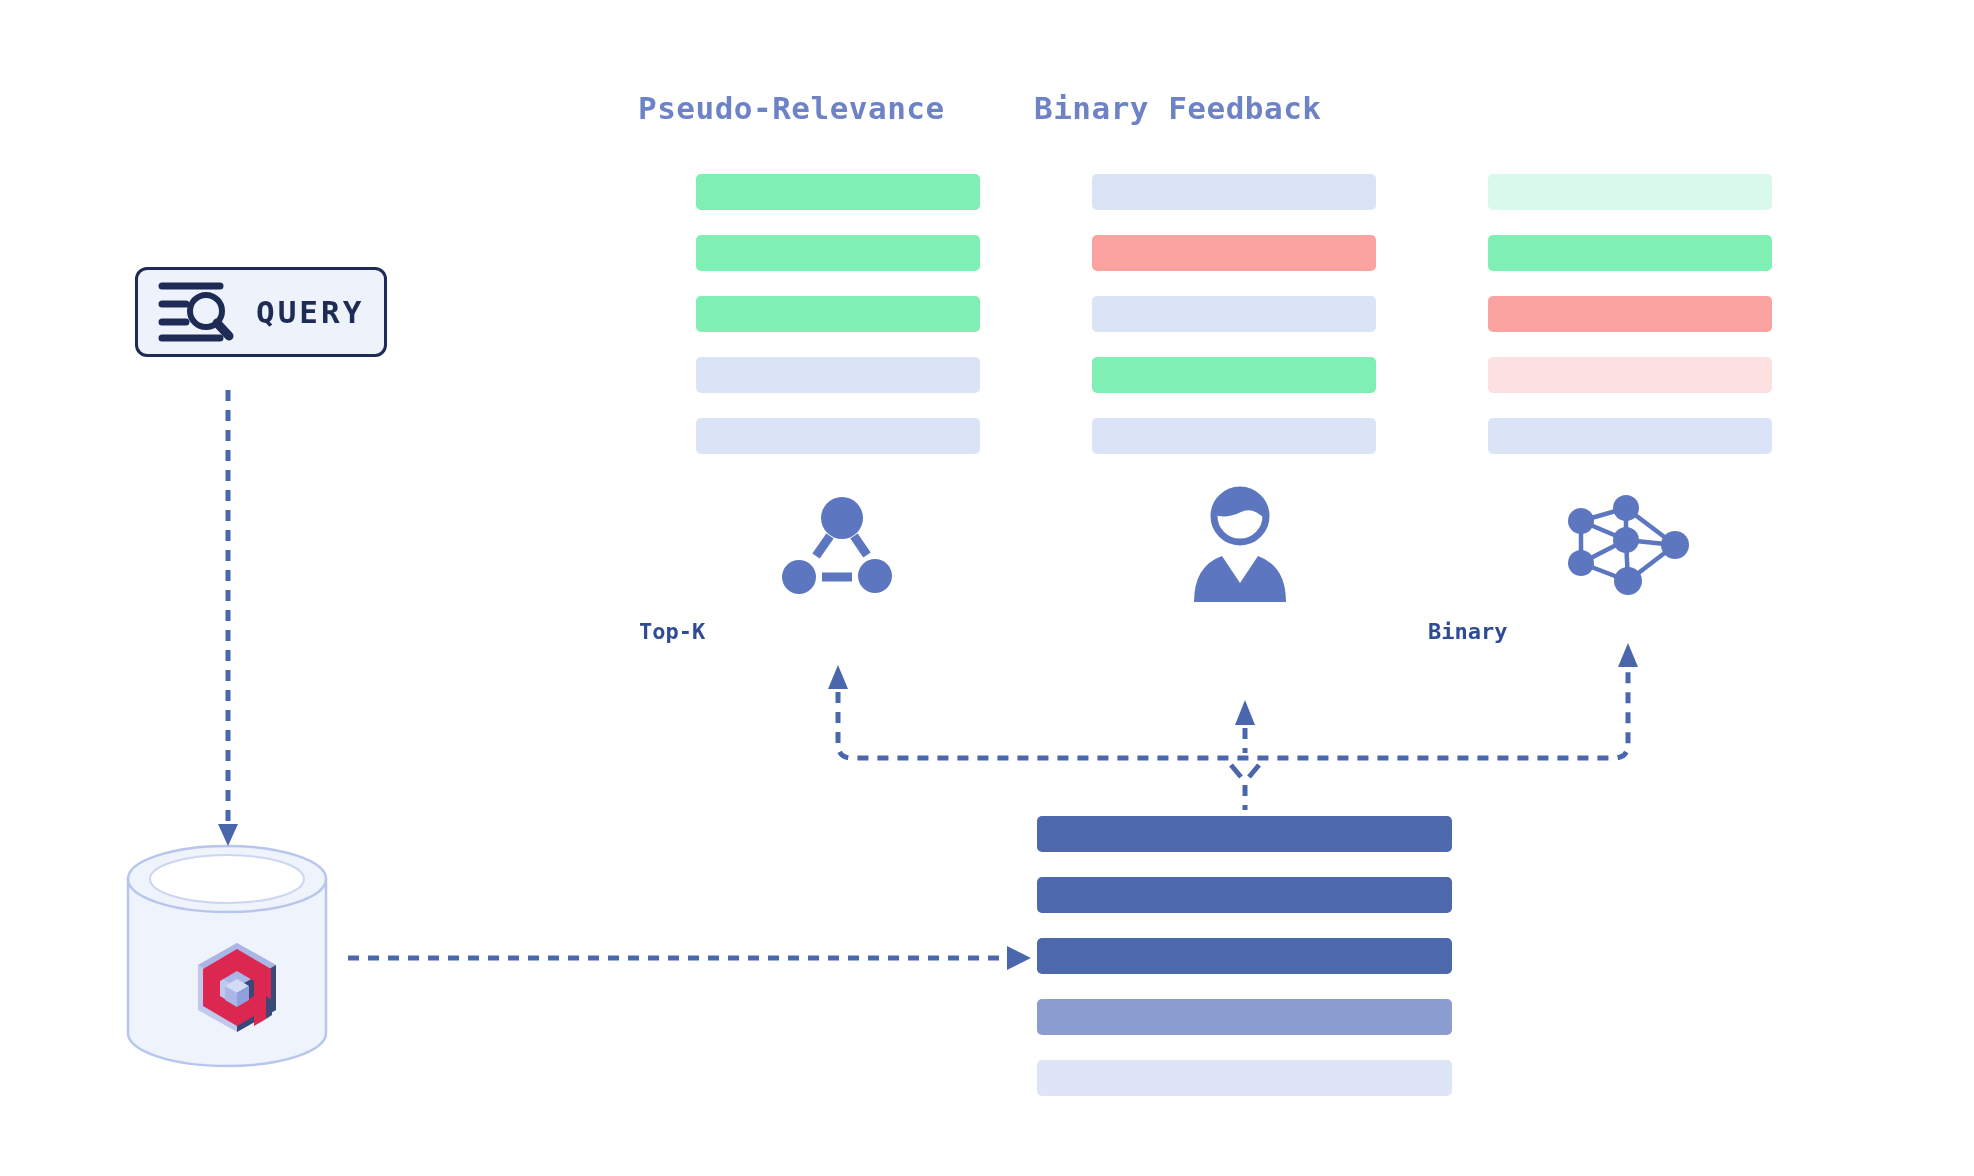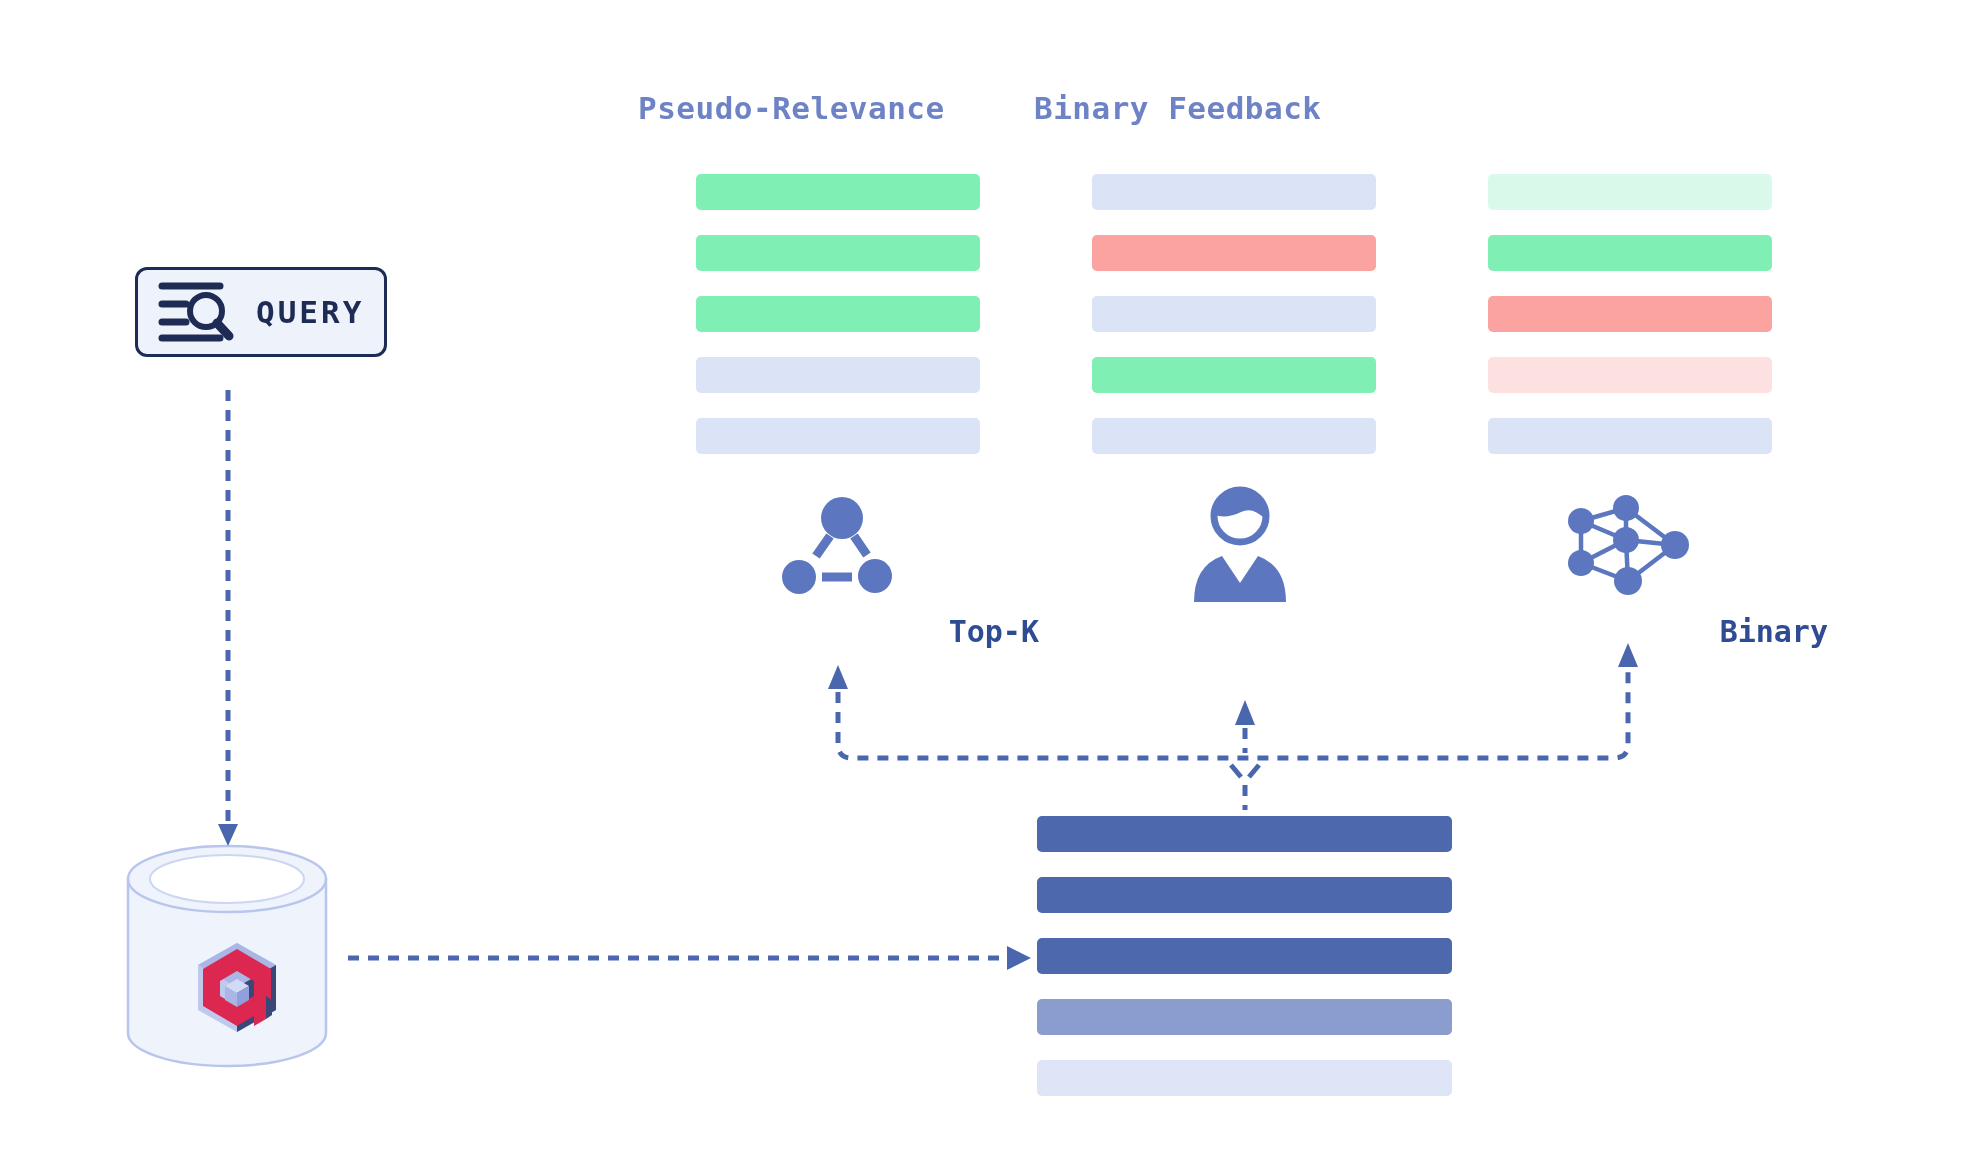--- a/index.html
+++ b/index.html
@@ -13,22 +13,22 @@
     font-size:31px;font-weight:600;letter-spacing:0.5px;
     color:var(--header_blue,#6e83c6);
   }
   
   .bar-stack{position:absolute;top:174px;display:flex;flex-direction:column;gap:25px;}
   .bar-stack .bar{width:284px;height:36px;border-radius:5px;}
   .results-stack{position:absolute;top:816px;left:1037px;display:flex;flex-direction:column;gap:25px;}
   .results-stack .bar{width:415px;height:36px;border-radius:5px;}
   
   .method-label{
-    position:absolute;top:610px;width:400px;text-align:right;
-    font-size:30px;font-weight:600;line-height:44px;white-space:pre-line;
+    position:absolute;top:610px;width:400px;text-align:left;
+    font-size:22px;font-weight:600;line-height:44px;white-space:pre-line;
     color:var(--label_navy,#2e4b94);
   }
   
   .query-box{
     position:absolute;left:100px;top:267px;width:252px;height:90px;
     box-sizing:border-box;border:3px solid var(--query_navy,#1e2c55);
     border-radius:12px;background:var(--query_box_bg,#eef2fb);
     display:flex;align-items:center;padding-left:20px;gap:22px;margin-left:35px;
   }
   .query-label{

